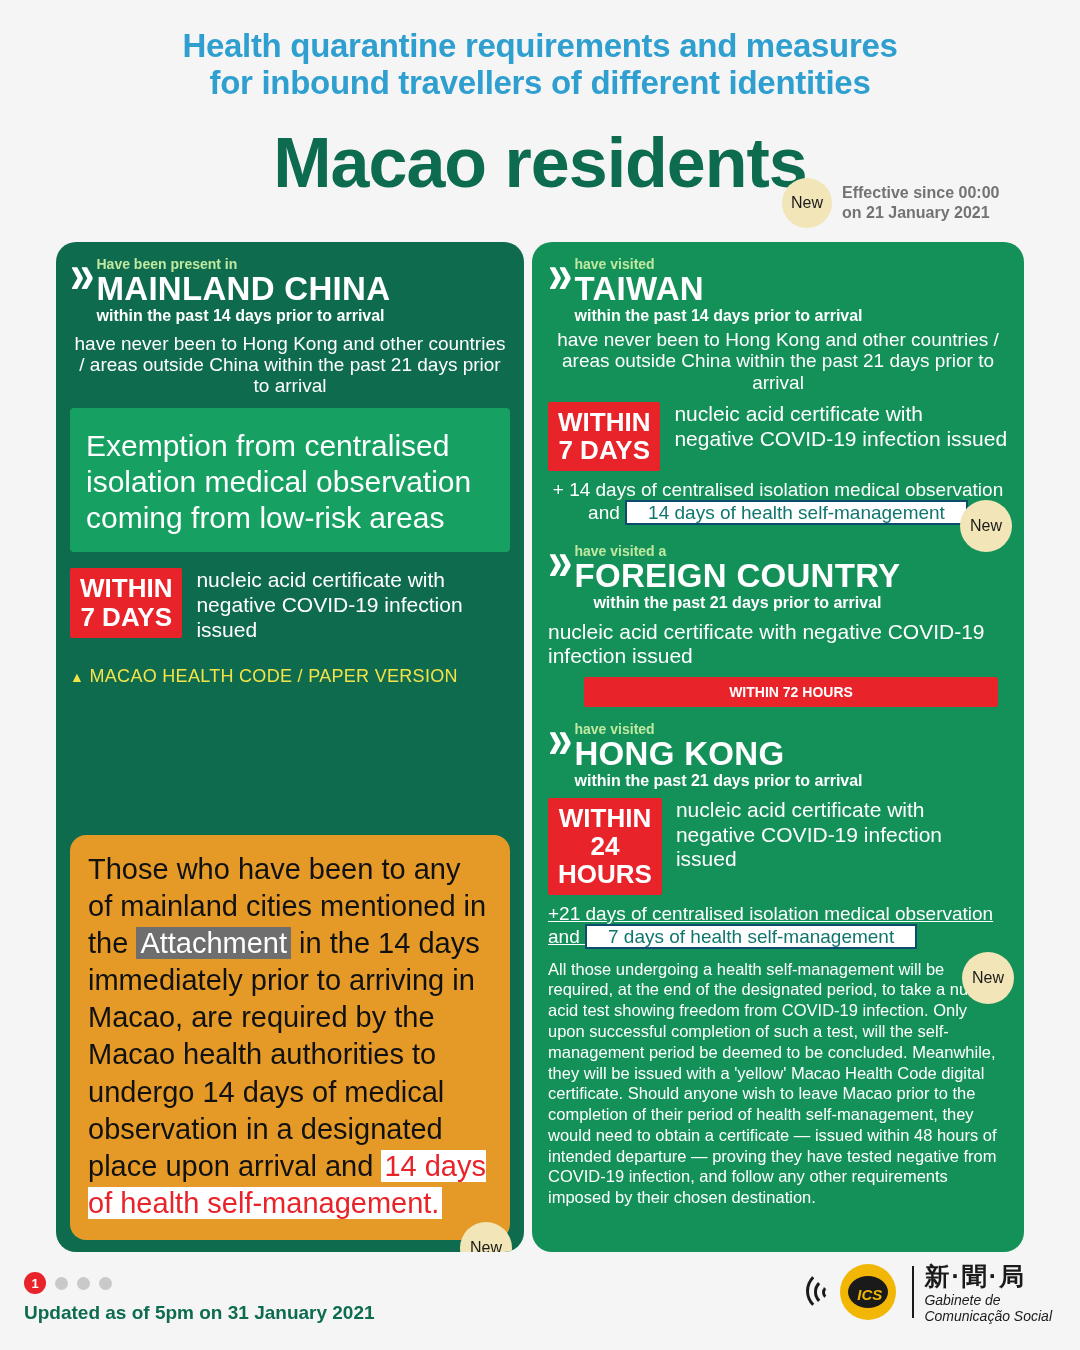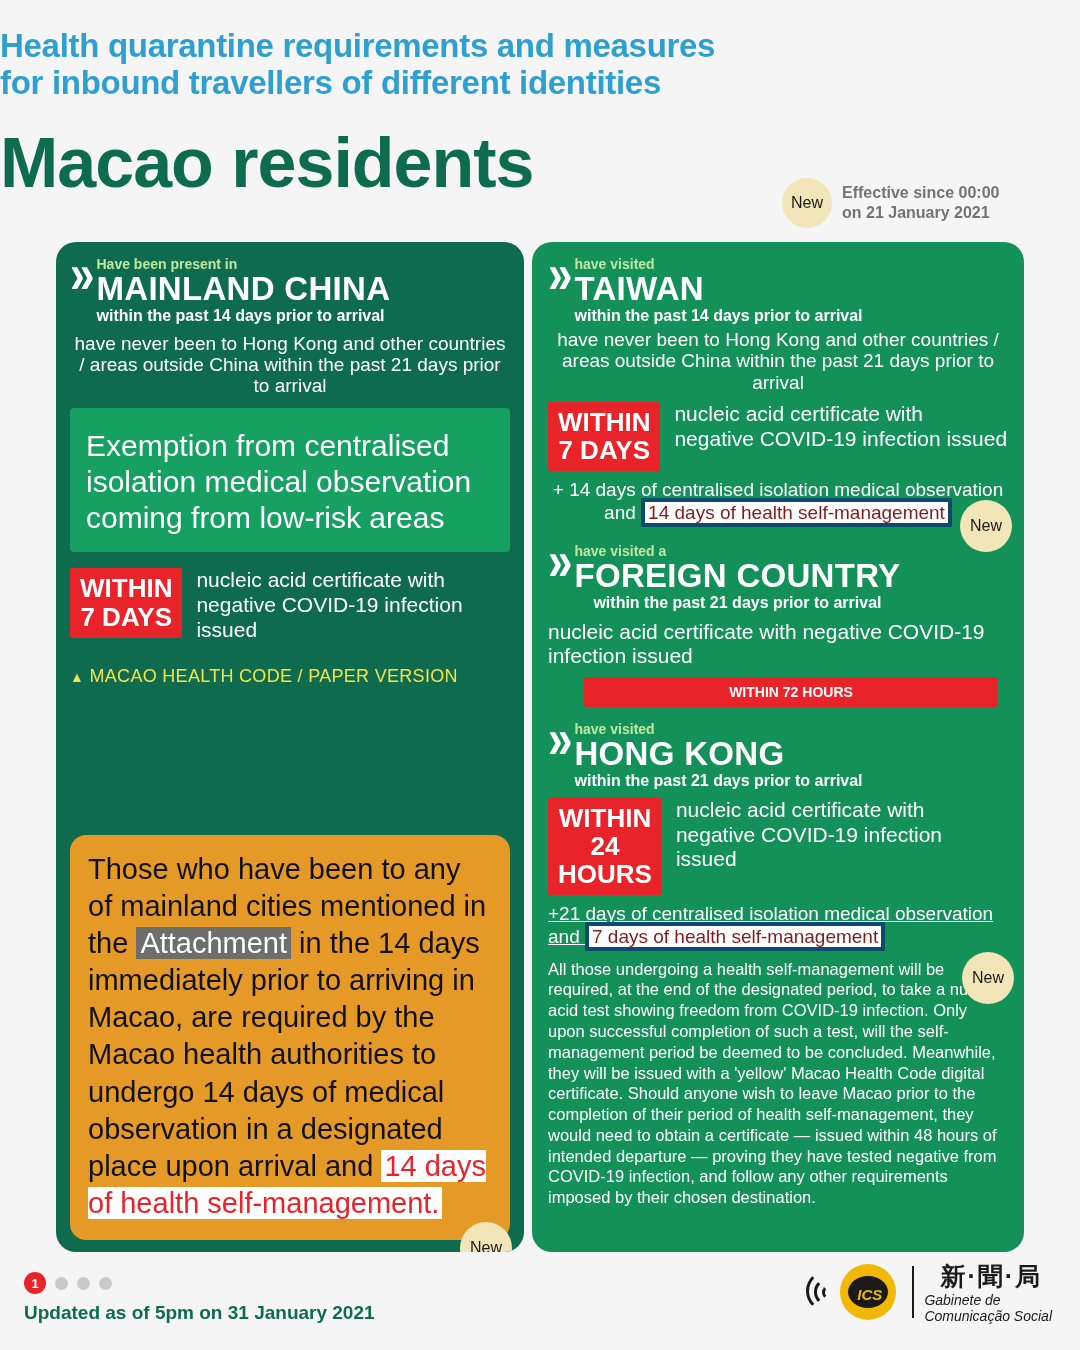--- a/index.html
+++ b/index.html
@@ -10,21 +10,21 @@
     position: relative;
     overflow: hidden;
   }
   .page {
     position: relative;
     width: 1080px; height: 1350px;
     background: #f5f5f5;
   }
   
   .header {
-    text-align: left;
+    text-align: center;
     padding-top: 28px;
   }
   .header h1 {
     color: #2f9fd0;
     font-size: 33px;
     font-weight: bold;
     line-height: 1.12;
     letter-spacing: -0.3px;
   }
   .header h2 {
@@ -192,23 +192,23 @@
   }
   .plus-line {
     color: #ffffff;
     font-size: 19px;
     line-height: 1.2;
     text-align: center;
     margin-top: 8px;
   }
   .hl-redbox {
     background: #ffffff;
-    color: #7f1d1d;
-    padding: 0 3px;
-    border: 4px solid #0c4a6e;
+    color: #0f766e;
+    padding: 0 21px;
+    border: 2px solid #0c4a6e;
   }
   .redbar {
     background: #e8232a;
     color: #ffffff;
     font-weight: bold;
     font-size: 14px;
     line-height: 1.15;
     text-align: center;
     padding: 7px 8px;
     border-radius: 3px;
@@ -262,21 +262,21 @@
   }
   .arc {
     position: absolute; border: 3px solid #1a1a1a;
     border-right-color: transparent; border-top-color: transparent; border-bottom-color: transparent;
     border-radius: 50%;
   }
   .arc1 { left: 0px; top: 10px; width: 42px; height: 42px; }
   .arc2 { left: 8px; top: 18px; width: 28px; height: 28px; }
   .arc3 { left: 16px; top: 25px; width: 15px; height: 15px; }
   .logo-bar { width: 2px; height: 52px; background: #1a1a1a; }
-  .logo-text-cn { color: #1a1a1a; font-size: 25px; font-weight: bold; letter-spacing: 2px; margin-left: 16px; }
+  .logo-text-cn { color: #1a1a1a; font-size: 25px; font-weight: bold; letter-spacing: 2px; }
   .logo-text-pt { color: #1a1a1a; font-size: 14px; font-style: italic; line-height: 1.1; }
 </style>
 </head>
 <body>
 
 <div class="page">
 
   <div class="header">
     <h1>
       <span>Health quarantine requirements and measures</span><br>

